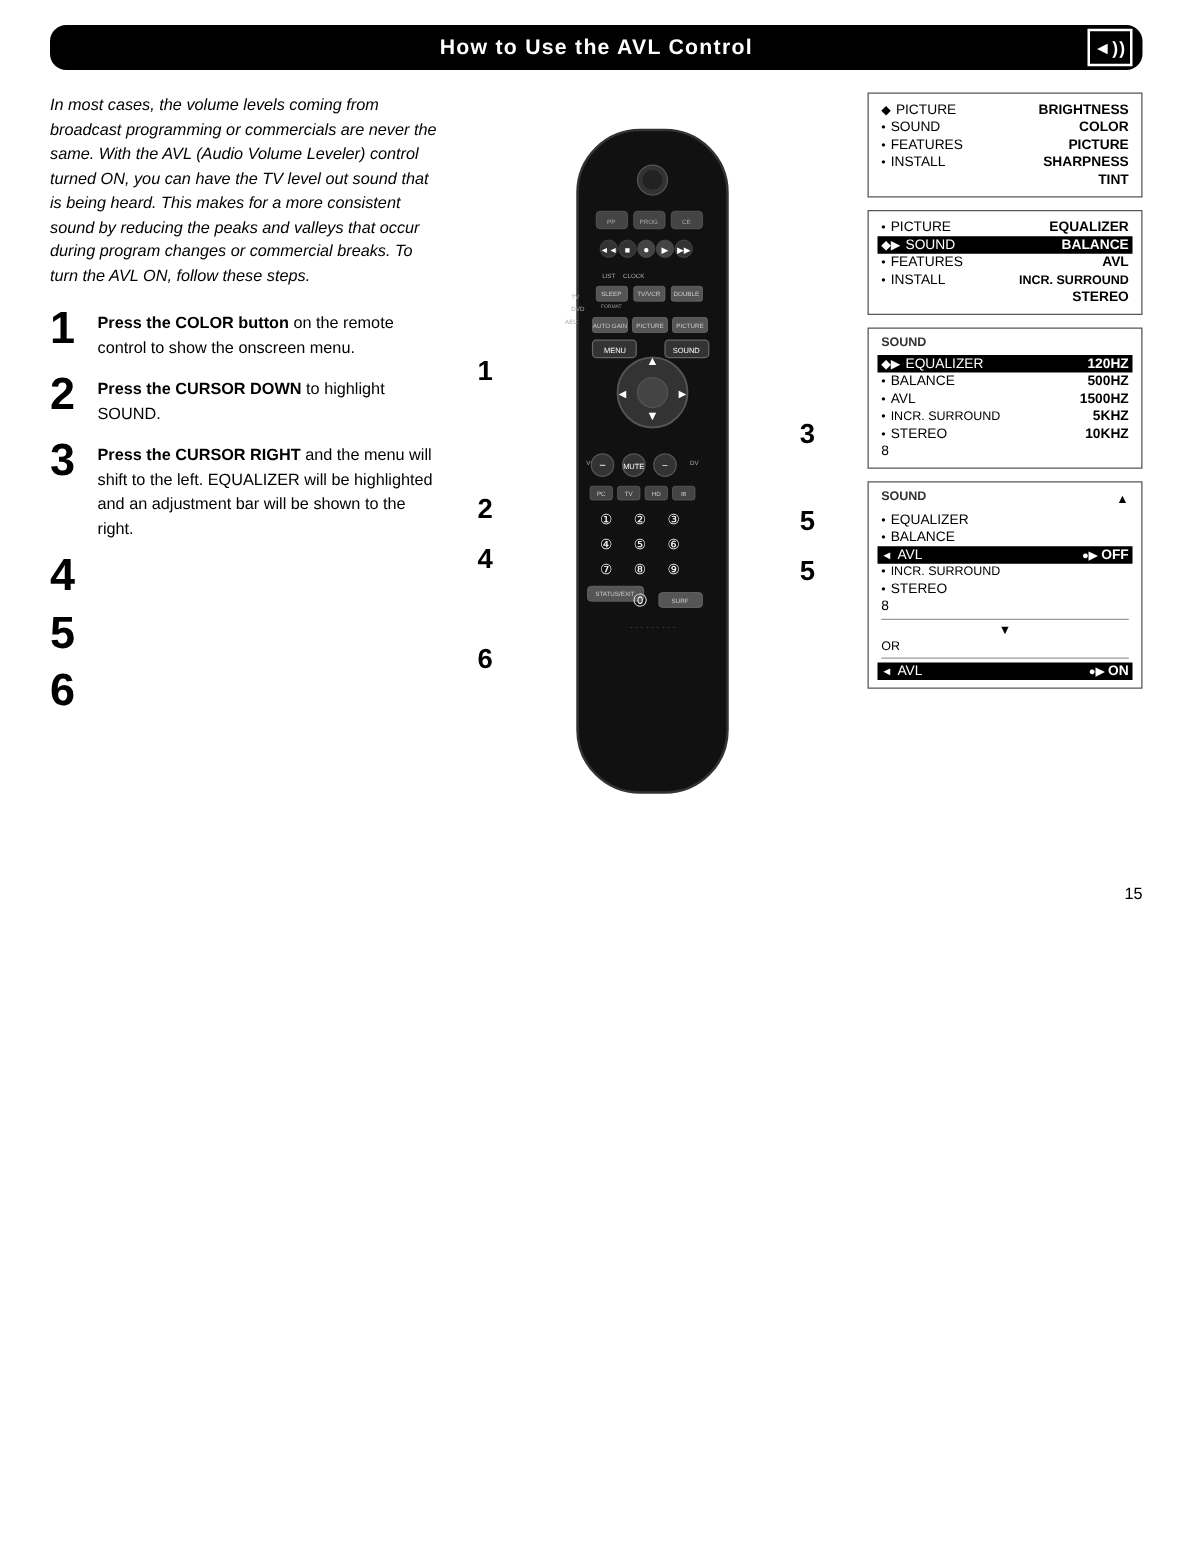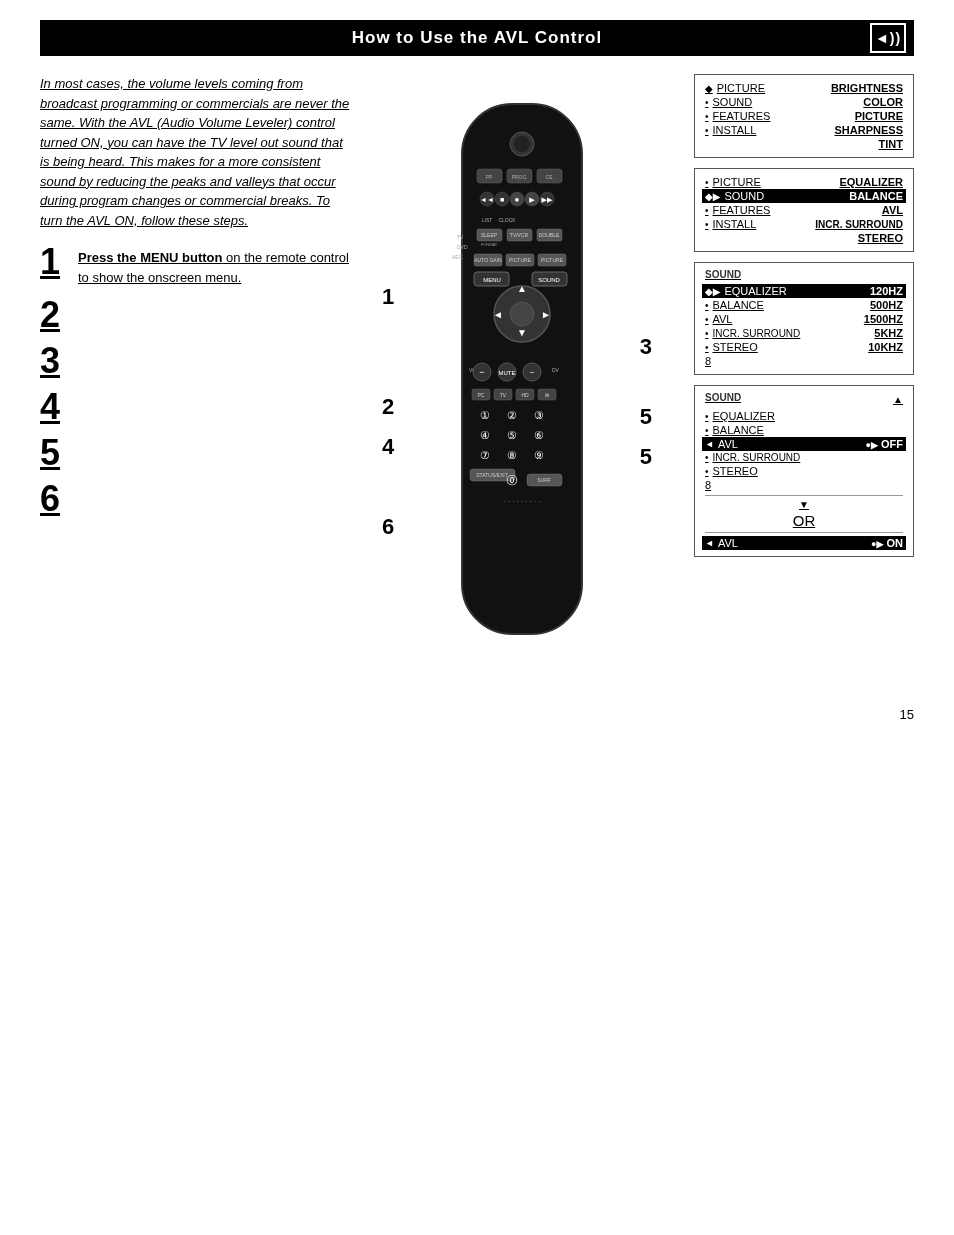--- a/index.html
+++ b/index.html
@@ -23,41 +23,41 @@
     .header {
       background: #000;
       color: #fff;
       text-align: center;
       padding: 8px 20px;
       font-size: 17px;
       font-weight: bold;
       letter-spacing: 1px;
       margin-bottom: 18px;
       position: relative;
+      border-radius: 13px;
     }
     .header-icon {
       position: absolute;
       right: 8px;
       top: 50%;
       transform: translateY(-50%);
       width: 36px;
       height: 30px;
       border: 2px solid #fff;
       display: flex;
       align-items: center;
       justify-content: center;
       color: #fff;
       font-size: 14px;
     }
 
     
     .main-content {
       display: flex;
       gap: 20px;
-      text-decoration: underline;
     }
 
     
     .left-col {
       width: 310px;
       flex-shrink: 0;
     }
 
     .intro-text {
       font-style: italic;
@@ -165,22 +165,22 @@
 
     
     .page-num {
       text-align: right;
       margin-top: 30px;
       font-size: 13px;
     }
 
     
     .or-divider {
-      text-align: center;
-      font-size: 15px;
+      text-align: left;
+      font-size: 10px;
       margin: 2px 0;
     }
 
     .menu-separator {
       border: none;
       border-top: 1px solid #999;
       margin: 3px 0;
     }
 
     
@@ -205,30 +205,36 @@
 
     <div class="left-col">
 
       <p class="intro-text">In most cases, the volume levels coming from broadcast programming or commercials are never the same. With the AVL (Audio Volume Leveler) control turned ON, you can have the TV level out sound that is being heard. This makes for a more consistent sound by reducing the peaks and valleys that occur during program changes or commercial breaks. To turn the AVL ON, follow these steps.</p>
 
       <ol class="steps">
 
         <li class="step">
           <span class="step-num">1</span>
           <span class="step-text">
-            <strong>Press the MENU button</strong> on the remote control to show the onscreen menu.
+            <strong>Press the COLOR button</strong> on the remote control to show the onscreen menu.
           </span>
         </li>
 
         <li class="step">
           <span class="step-num">2</span>
+          <span class="step-text">
+            <strong>Press the CURSOR DOWN</strong> to highlight SOUND.
+          </span>
         </li>
 
         <li class="step">
           <span class="step-num">3</span>
+          <span class="step-text">
+            <strong>Press the CURSOR RIGHT</strong> and the menu will shift to the left. EQUALIZER will be highlighted and an adjustment bar will be shown to the right.
+          </span>
         </li>
 
         <li class="step">
           <span class="step-num">4</span>
         </li>
 
         <li class="step">
           <span class="step-num">5</span>
         </li>
 

